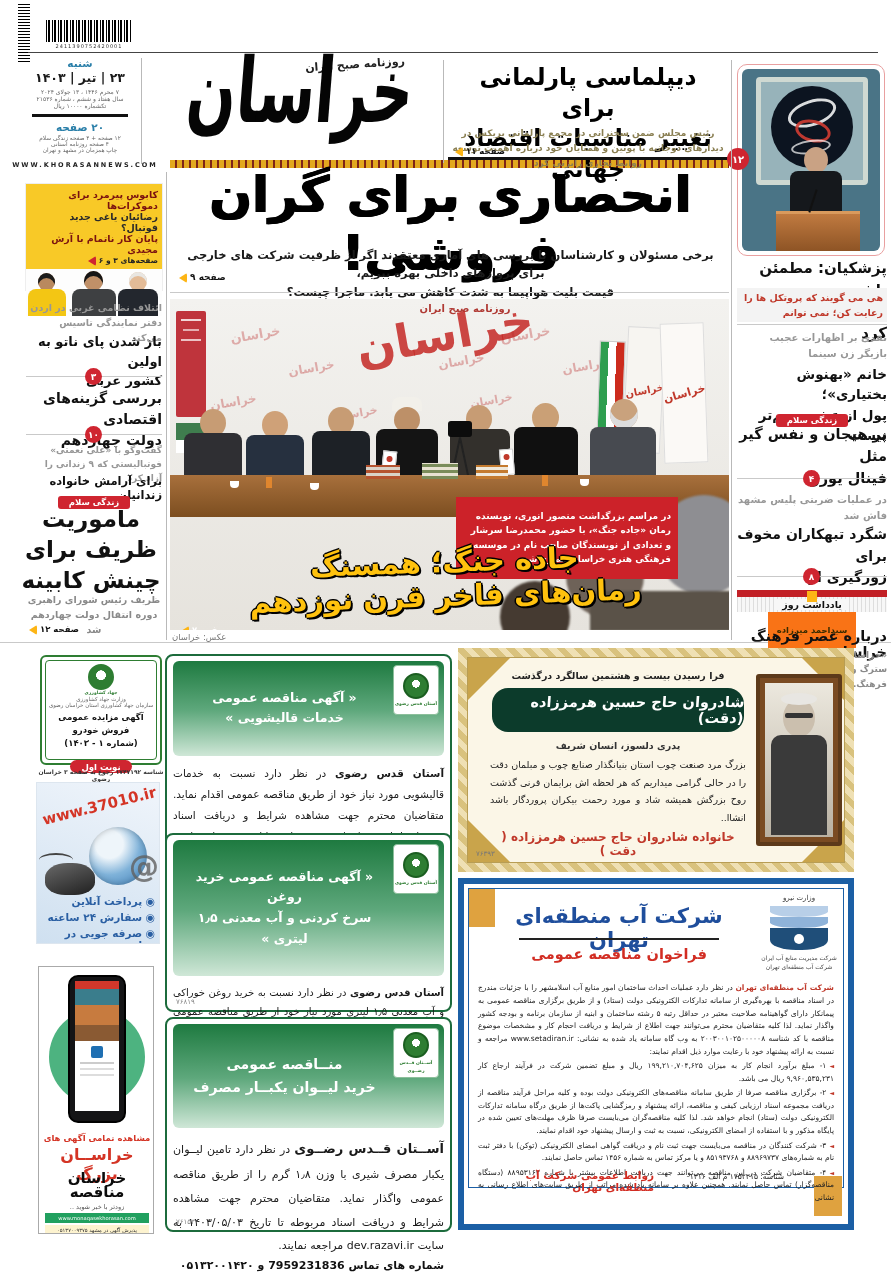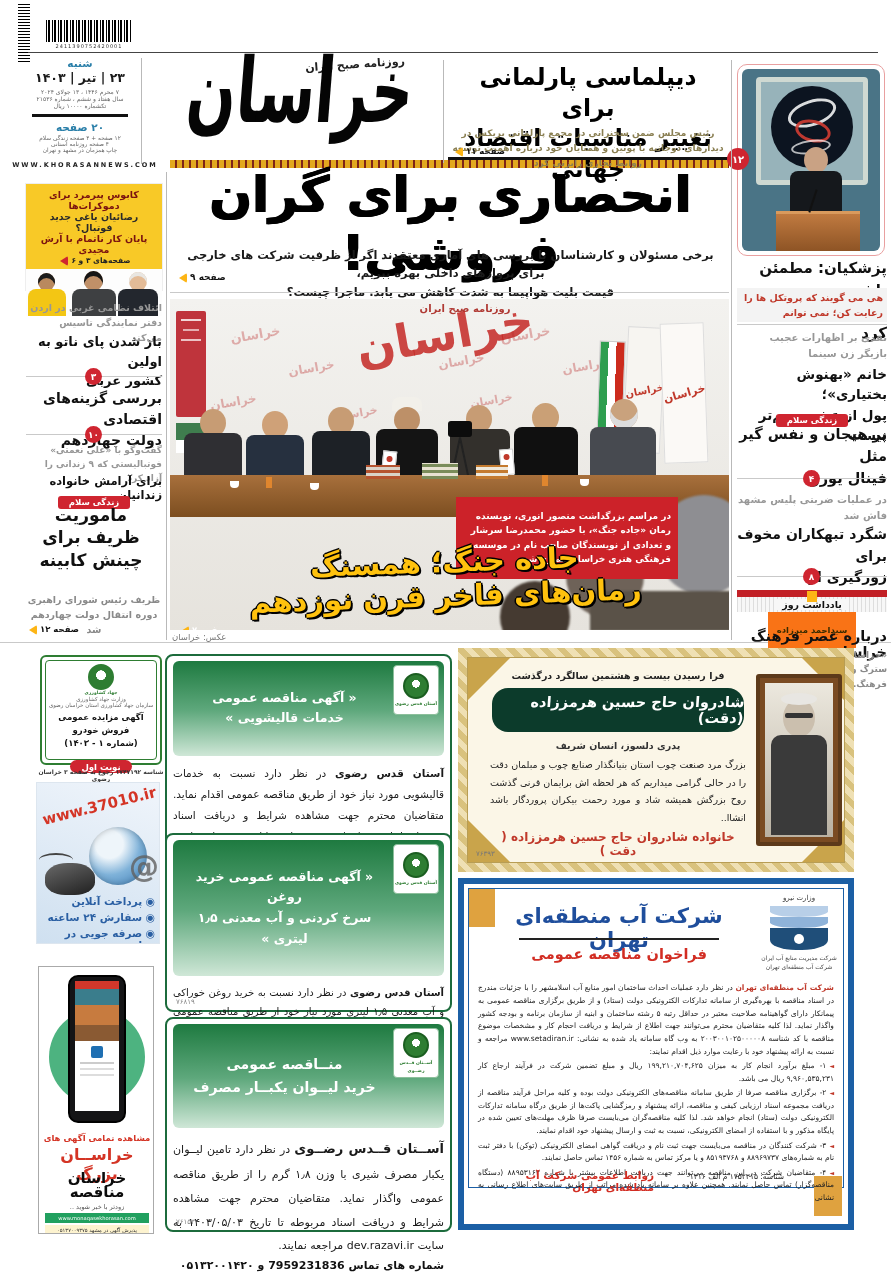--- a/index.html
+++ b/index.html
@@ -206,21 +206,21 @@
     <div class="hatch">
         <span class="b" style="font-size:9.5px;background:#f7f7f7;padding:0 6px">یادداشت روز</span>
       </div>
   </div>
   <div class="a" style="left:737px;top:612px;width:150px;text-align:center"><span class="ytag">سیداحمد میرزاده</span></div>
   <div class="a b" style="left:737px;top:628px;width:150px;font-size:14.5px;text-align:right">درباره عصر فرهنگ خراسان</div>
   <div class="a" style="left:737px;top:606px;width:0;height:0"></div>
   <div class="a" style="left:737px;top:648px;width:150px;font-size:9px;color:#8a8a8a;font-weight:bold;line-height:1.6;text-align:right"><span>«خراسان»، سرزمین حماسه‌های سترگ و اثرهای بزرگ و گاهواره فرهنگ...</span> <span style="color:#111">صفحه ۲</span><span class="arrow"></span></div>
 
   <div class="a" style="left:26px;top:184px;width:136px;height:106px;background:#fff;box-shadow:0 0 0 1px #eee">
-    <div style="background:#f8c927;padding:5px 4px 3px;text-align:center">
+    <div style="background:#f8c927;padding:5px 4px 3px;">
       <div class="b" style="font-size:9.5px;color:#7a1210">کابوس پیرمرد برای دموکرات‌ها</div>
       <div class="b" style="font-size:9.5px;color:#2a2a2a">رضائیان یاغی جدید فوتبال؟</div>
       <div class="b" style="font-size:9.5px;color:#7a1210">پایان کار ناتمام با آرش مجیدی</div>
       <div style="font-size:7.5px;font-weight:bold;color:#222;margin-top:1px"><span>صفحه‌های ۳ و ۶</span><span class="arrow" style="border-right-color:#cf2530"></span></div>
     </div>
     <div style="position:relative;height:47px;background:#fdfdfd">
       <div class="head7" style="left:12px;top:4px;width:17px;height:18px;background:#b9895e;box-shadow:inset 0 5px 0 #1c1c1c"></div>
       <div class="body7" style="left:2px;top:20px;width:38px;height:27px;background:#f3c614"></div>
       <div class="head7" style="left:58px;top:2px;width:19px;height:20px;background:#c09068;box-shadow:inset 0 5px 0 #161616"></div>
       <div class="body7" style="left:46px;top:20px;width:44px;height:27px;background:#3e4042"></div>
@@ -235,21 +235,21 @@
   <div class="a hline" style="left:26px;top:376px;width:136px"></div>
   <div class="a circnum" style="left:85px;top:368px">۳</div>
   <div class="a pre b" style="left:26px;top:388px;width:136px;font-size:14px;line-height:1.5;text-align:right">بررسی گزینه‌های اقتصادی
 دولت چهاردهم</div>
   <div class="a hline" style="left:26px;top:434px;width:136px"></div>
   <div class="a circnum" style="left:85px;top:426px">۱۰</div>
   <div class="a pre kick" style="left:26px;top:444px;width:136px;font-size:9px;line-height:1.55;text-align:right">گفت‌وگو با «علی نعمتی»
 فوتبالیستی که ۹ زندانی را آزاد کرد</div>
   <div class="a b" style="left:26px;top:474px;width:136px;font-size:11.5px;text-align:right">برای آرامش خانواده زندانیان</div>
   <div class="a" style="left:26px;top:490px;width:136px;text-align:center"><span class="pill">زندگی سلام</span></div>
-  <div class="a pre b c" style="left:20px;top:504px;width:142px;font-size:17px;line-height:1.32;letter-spacing:-0.5px">ماموریت
+  <div class="a pre b c" style="left:20px;top:504px;width:142px;font-size:23px;line-height:1.32;letter-spacing:-0.5px">ماموریت
 ظریف برای
 چینش کابینه</div>
   <div class="a pre" style="left:26px;top:592px;width:136px;font-size:9.5px;color:#8a8a8a;font-weight:bold;line-height:1.6;text-align:center">ظریف رئیس شورای راهبری
 دوره انتقال دولت چهاردهم شد</div>
   <div class="a" style="left:26px;top:624px;font-size:8.5px;font-weight:bold"><span>صفحه ۱۲</span><span class="arrow"></span></div>
 
   <div class="a" style="left:40px;top:655px;width:122px;height:110px;border:2px solid #2e7d32;border-radius:6px;background:#fff;padding:3px">
     <div style="border:1px solid #2e7d32;border-radius:4px;height:100%;text-align:center;padding:3px 2px">
       <div style="width:26px;height:26px;margin:0 auto;border-radius:50%;border:2px solid #2e7d32;background:radial-gradient(circle at 50% 42%,#fff 0 28%,#2e7d32 30% 100%)"></div>
       <div style="font-size:4.5px;color:#2e7d32;font-weight:bold">جهاد کشاورزی</div>

